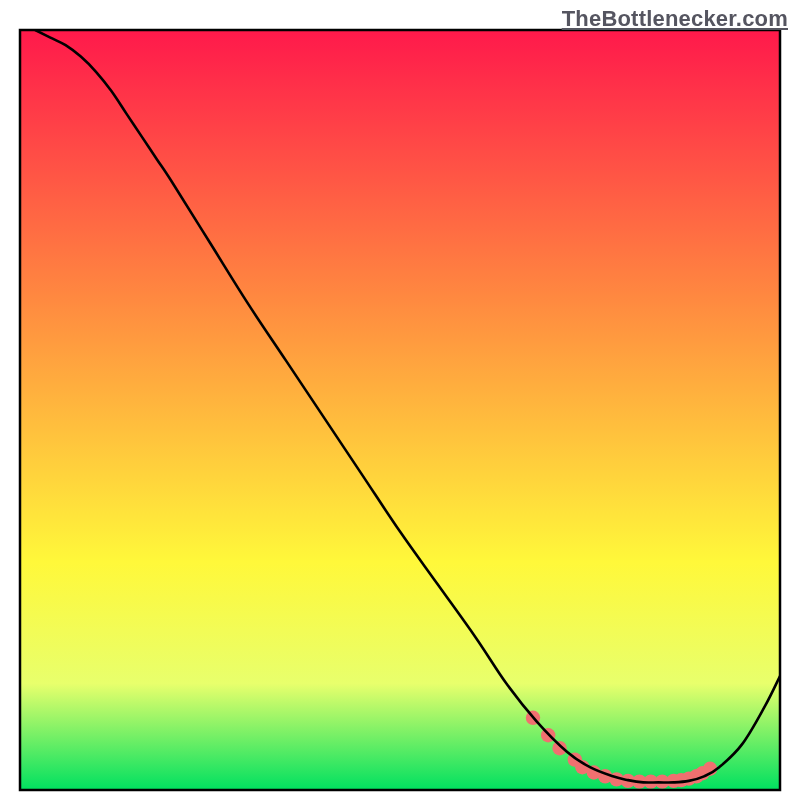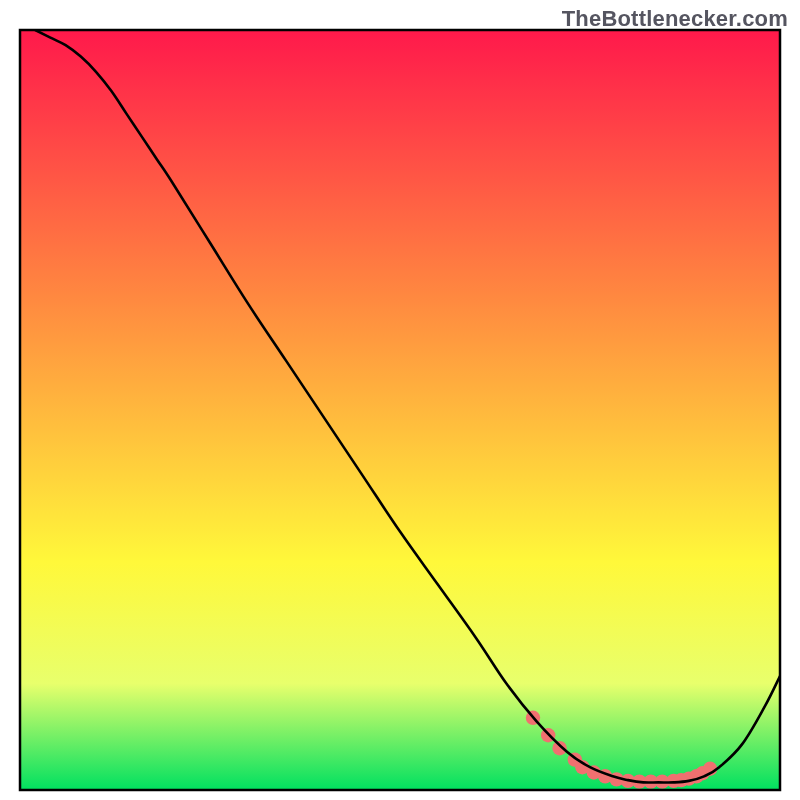--- a/index.html
+++ b/index.html
@@ -18,20 +18,21 @@
   .watermark {
     position: absolute;
     top: 6px;
     right: 12px;
     font-family: Arial, Helvetica, sans-serif;
     font-weight: bold;
     font-size: 22px;
     color: #555560;
     letter-spacing: 0.2px;
     z-index: 10;
+    text-decoration: underline;
   }
   svg.plot {
     position: absolute;
     left: 0;
     top: 0;
   }
 </style>
 </head>
 <body>
 

